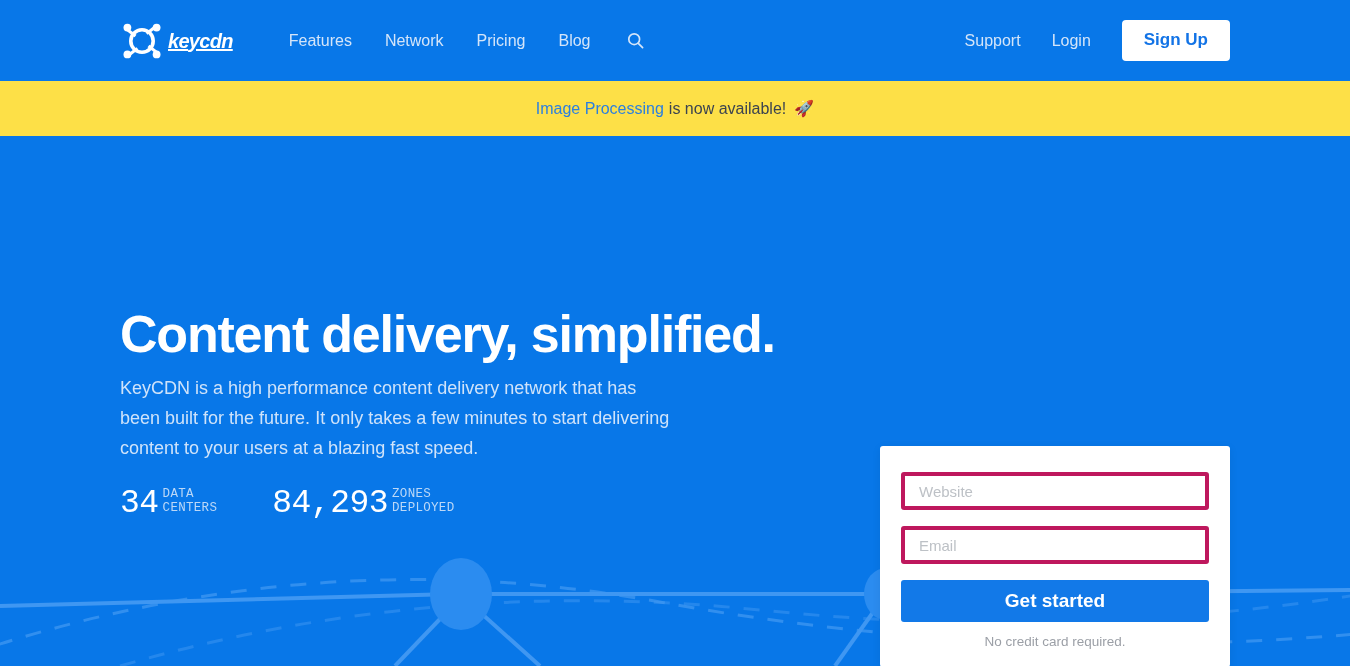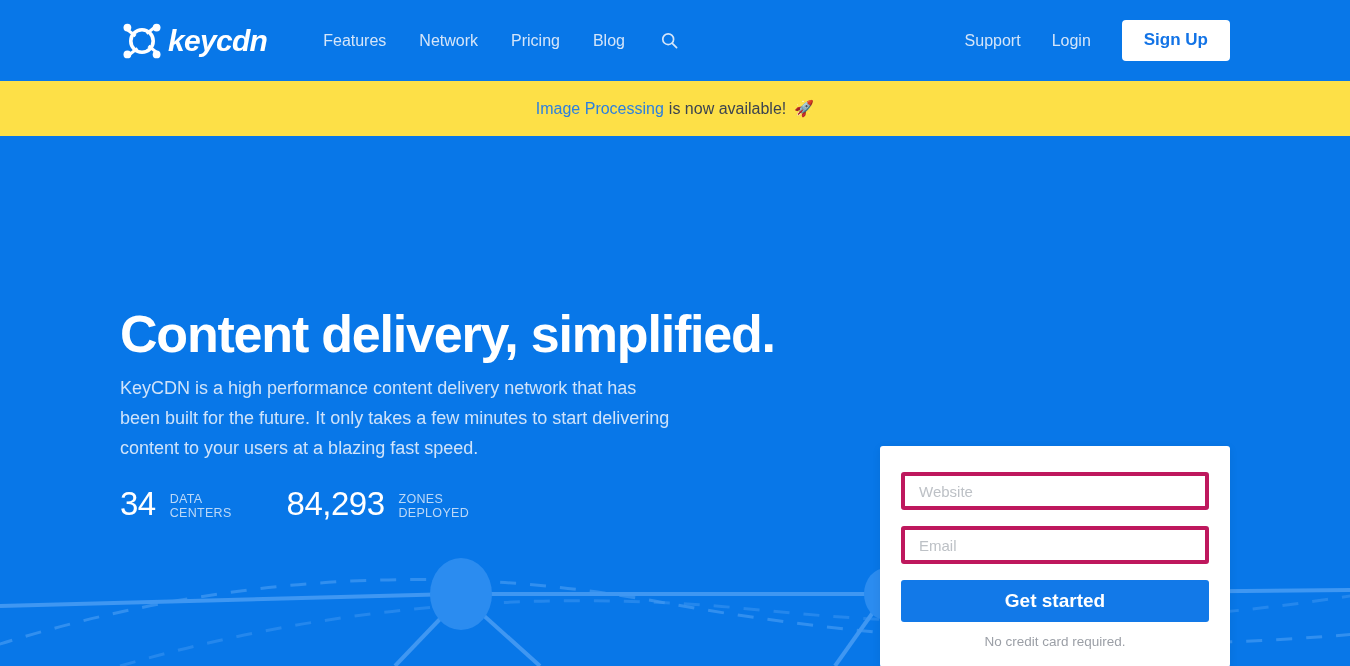--- a/index.html
+++ b/index.html
@@ -26,25 +26,26 @@
   .logo {
     display:flex;
     align-items:center;
     gap:4px;
     margin-right:56px;
     cursor:pointer;
   }
   .logo-mark { width:44px; height:44px; display:block; }
   .logo-text {
     color:#ffffff;
-    font-size:30px;
+    font-size:20px;
     font-weight:bold;
     font-style:italic;
     letter-spacing:-0.7px;
     line-height:1;
+    text-decoration:underline;
   }
 
   .nav-main { display:flex; align-items:center; gap:33px; }
   .nav-link {
     color:#d4e5f9;
     font-size:16px;
     text-decoration:none;
     cursor:pointer;
     white-space:nowrap;
   }
@@ -125,21 +126,21 @@
   }
   .hero-sub {
     color:#cfe3fa;
     font-size:18px;
     line-height:30px;
     max-width:560px;
     margin-bottom:24px;
   }
 
   .stats { display:flex; align-items:flex-start; gap:0; }
-  .stat { display:flex; align-items:flex-end; gap:14px; margin-right:55px; }
+  .stat { display:flex; align-items:flex-start; gap:4px; margin-right:55px;font-family:Liberation Mono, monospace; }
   .stat-num {
     color:#ffffff;
     font-size:33px;
     font-weight:300;
     line-height:1;
     letter-spacing:-0.5px;
   }
   .stat-label {
     color:#bcd8f7;
     font-size:12.5px;

